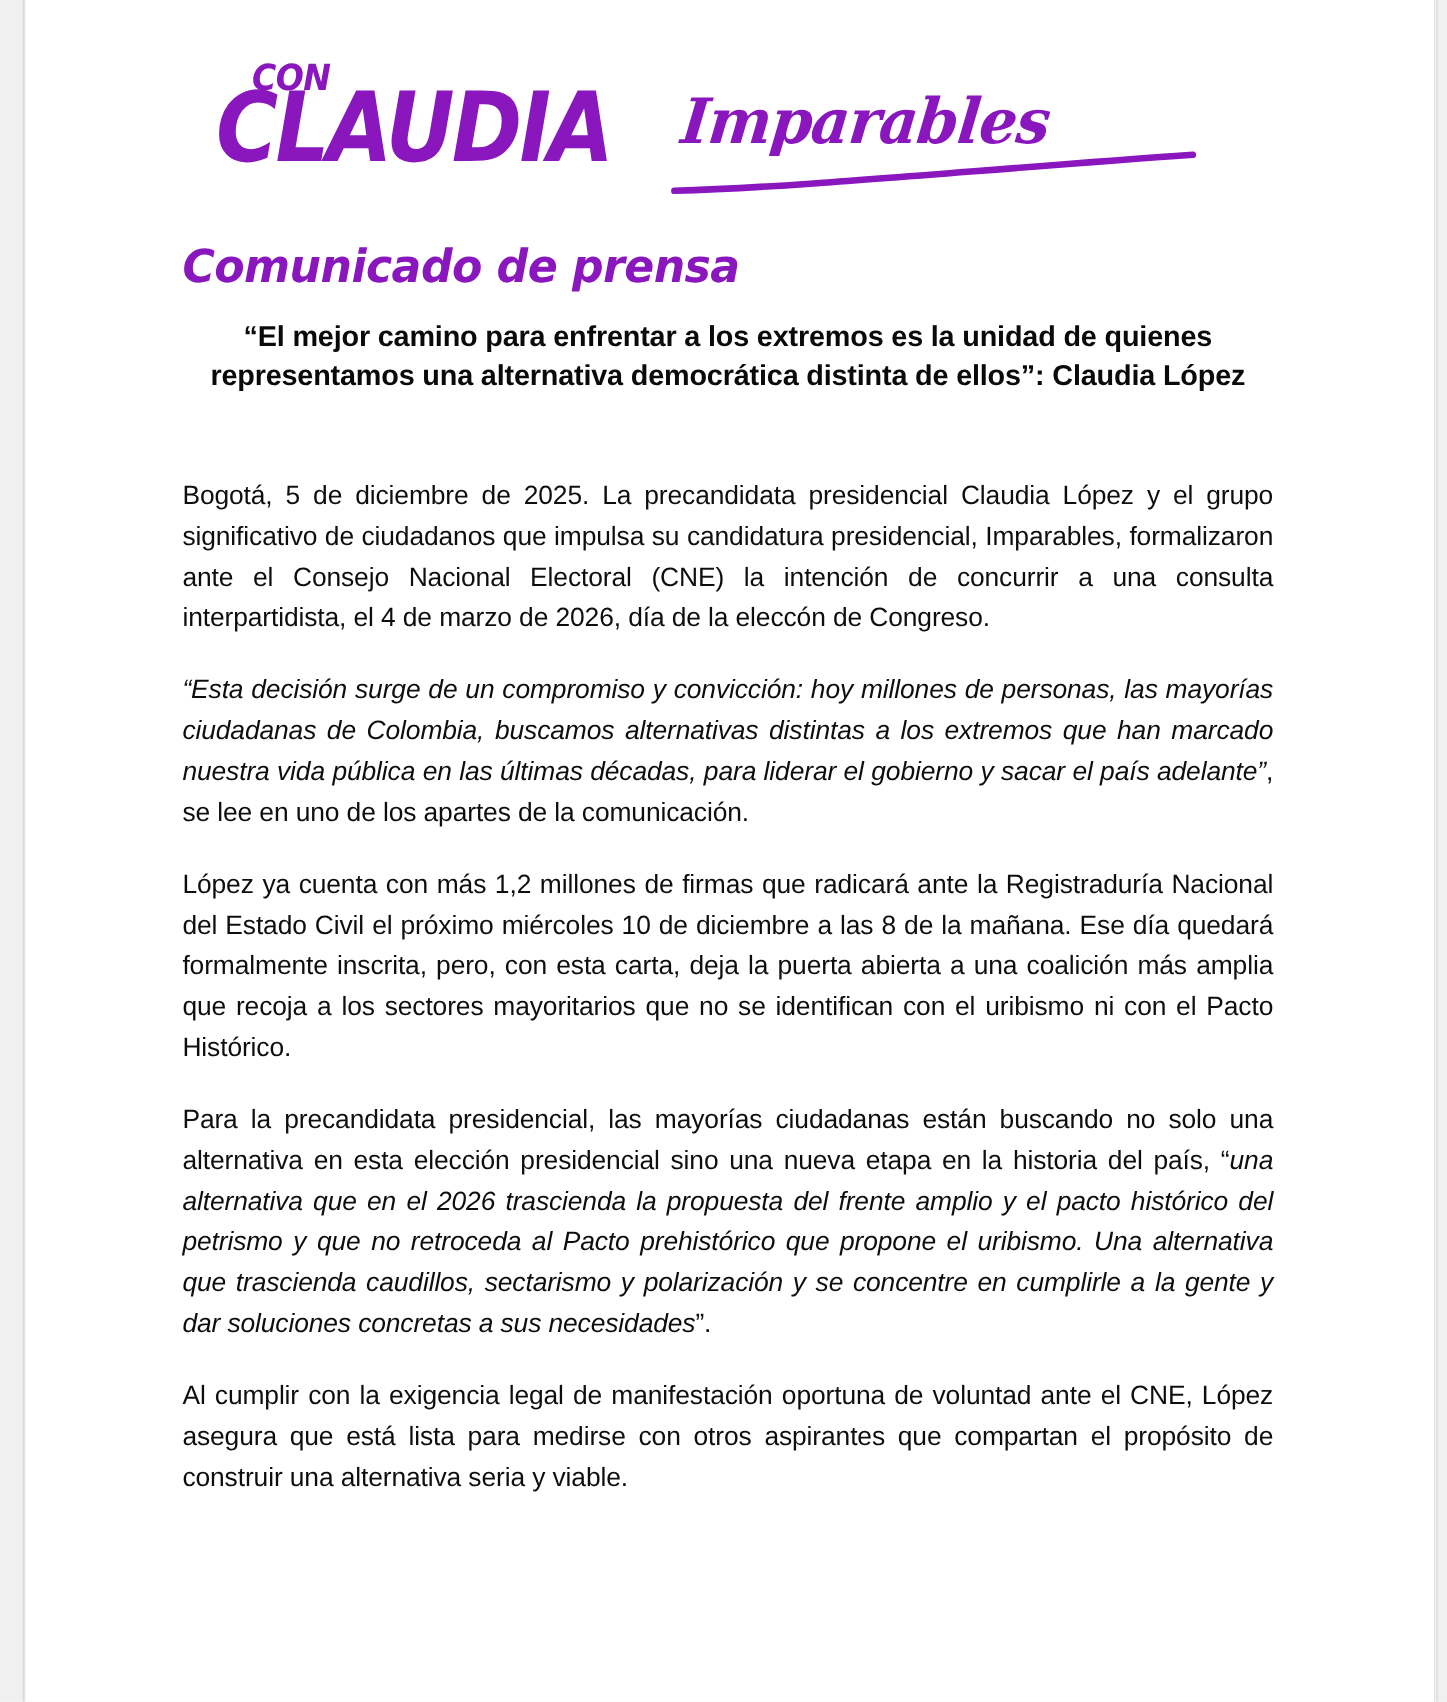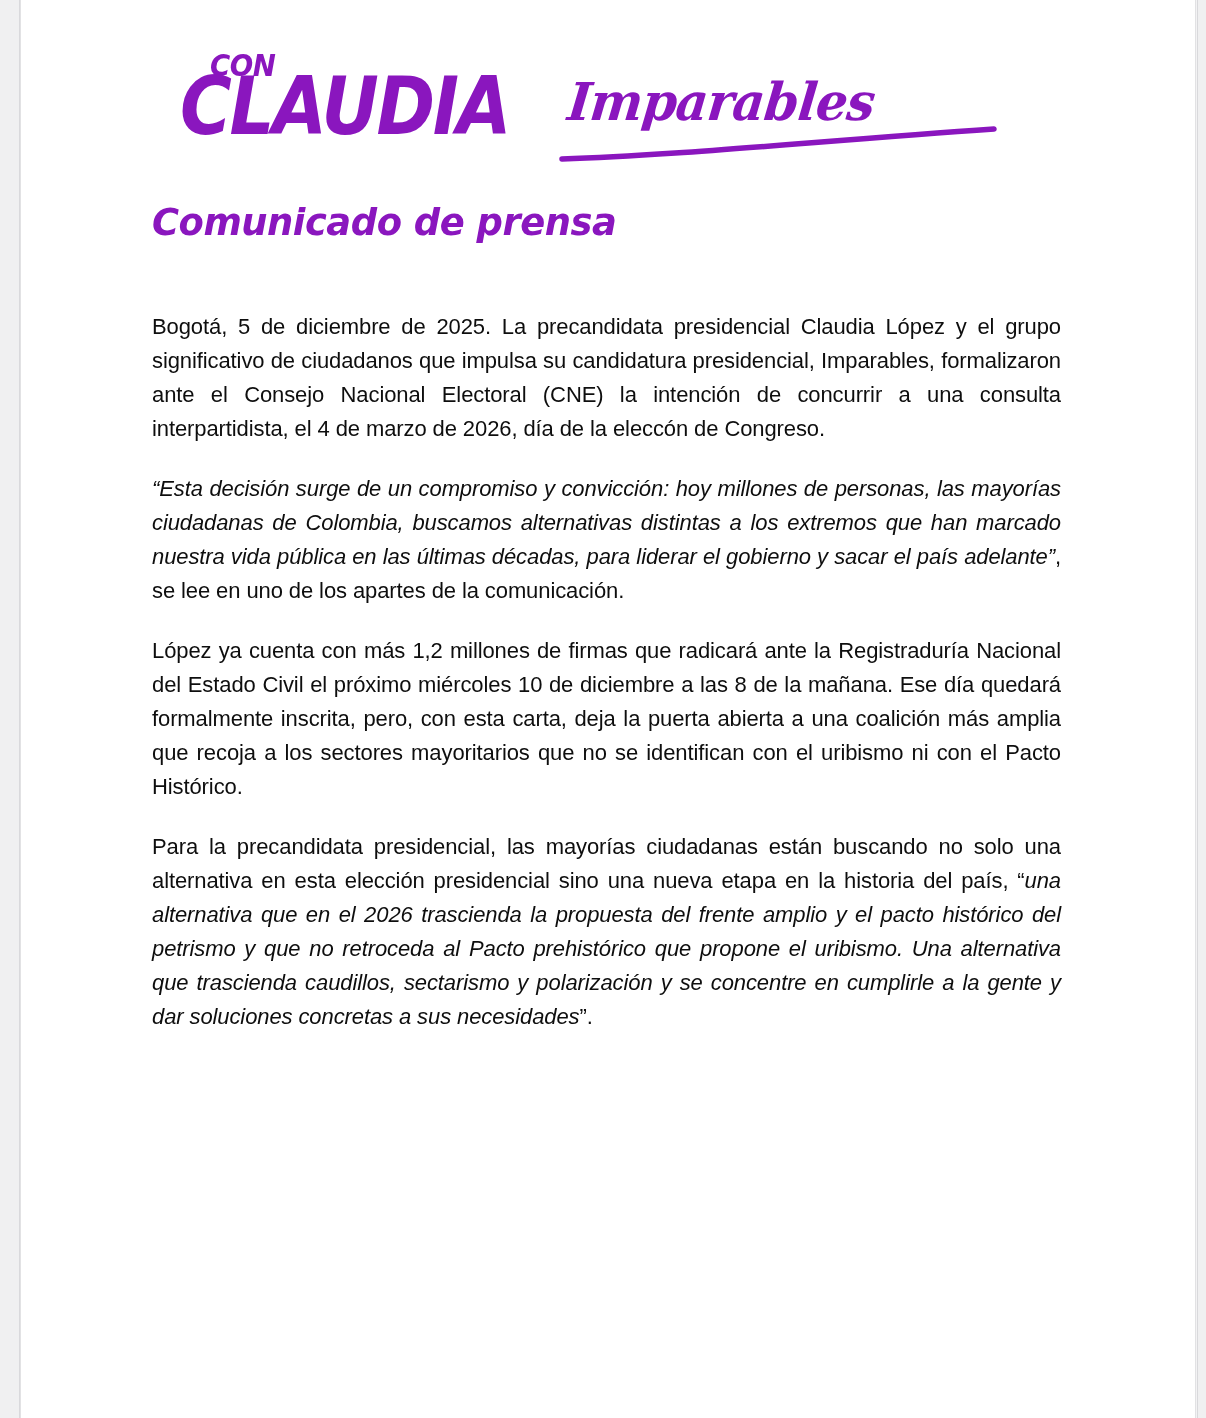--- a/index.html
+++ b/index.html
@@ -177,28 +177,30 @@
       <div id="logo-claudia">CLAUDIA</div>
       <div id="logo-imparables">Imparables</div>
       <svg id="logo-swoosh" viewBox="0 0 440 36">
         <path d="M4 33 C 110 30, 250 16, 436 3" stroke="#8A16BE" stroke-width="5.5" fill="none" stroke-linecap="round"></path>
       </svg>
     </div>
 
     <div id="press-title">Comunicado de prensa</div>
 
 
+    <div id="headline">“El mejor camino para enfrentar a los extremos es la unidad de quienes representamos una alternativa democrática distinta de ellos”: Claudia López</div>
 
     <div class="body-wrap">
 
       <p class="para"><span class="b">Bogotá, 5 de diciembre de 2025.</span><span> La precandidata presidencial Claudia López y el grupo significativo de ciudadanos que impulsa su candidatura presidencial, Imparables, formalizaron ante el Consejo Nacional Electoral (CNE) la intención de concurrir a una consulta interpartidista, el 4 de marzo de 2026, día de la eleccón de Congreso.</span></p>
 
       <p class="para"><span class="i">“Esta decisión surge de un compromiso y convicción: hoy millones de personas, las mayorías ciudadanas de Colombia, buscamos alternativas distintas a los extremos que han marcado nuestra vida pública en las últimas décadas, para liderar el gobierno y sacar el país adelante”</span><span>, se lee en uno de los apartes de la comunicación.</span></p>
 
       <p class="para"><span>López ya cuenta con más 1,2 millones de firmas que radicará ante la Registraduría Nacional del Estado Civil </span><span class="b">el próximo miércoles 10 de diciembre a las 8 de la mañana</span><span>. Ese día quedará  formalmente inscrita, pero, con esta carta, deja la puerta abierta a una coalición más amplia que recoja a los sectores mayoritarios que no se identifican con el uribismo ni con el Pacto Histórico.</span></p>
 
       <p class="para"><span>Para la precandidata presidencial, las mayorías ciudadanas están buscando no solo una alternativa en esta elección presidencial sino una nueva etapa en la historia del país, “</span><span class="i">una alternativa que en el 2026 trascienda la propuesta del frente amplio y el pacto histórico del petrismo y que no retroceda al Pacto prehistórico que propone el uribismo. Una alternativa que trascienda caudillos, sectarismo y polarización y se concentre en cumplirle a la gente y dar soluciones concretas a sus necesidades</span><span>”.</span></p>
 
+      <p class="para"><span>Al cumplir con la exigencia legal de manifestación oportuna de voluntad ante el CNE, López asegura que está lista para medirse con otros aspirantes que compartan el propósito de construir una alternativa seria y viable.</span></p>
 
     </div>
 
   </div>
 </div>
 
 </body></html>

